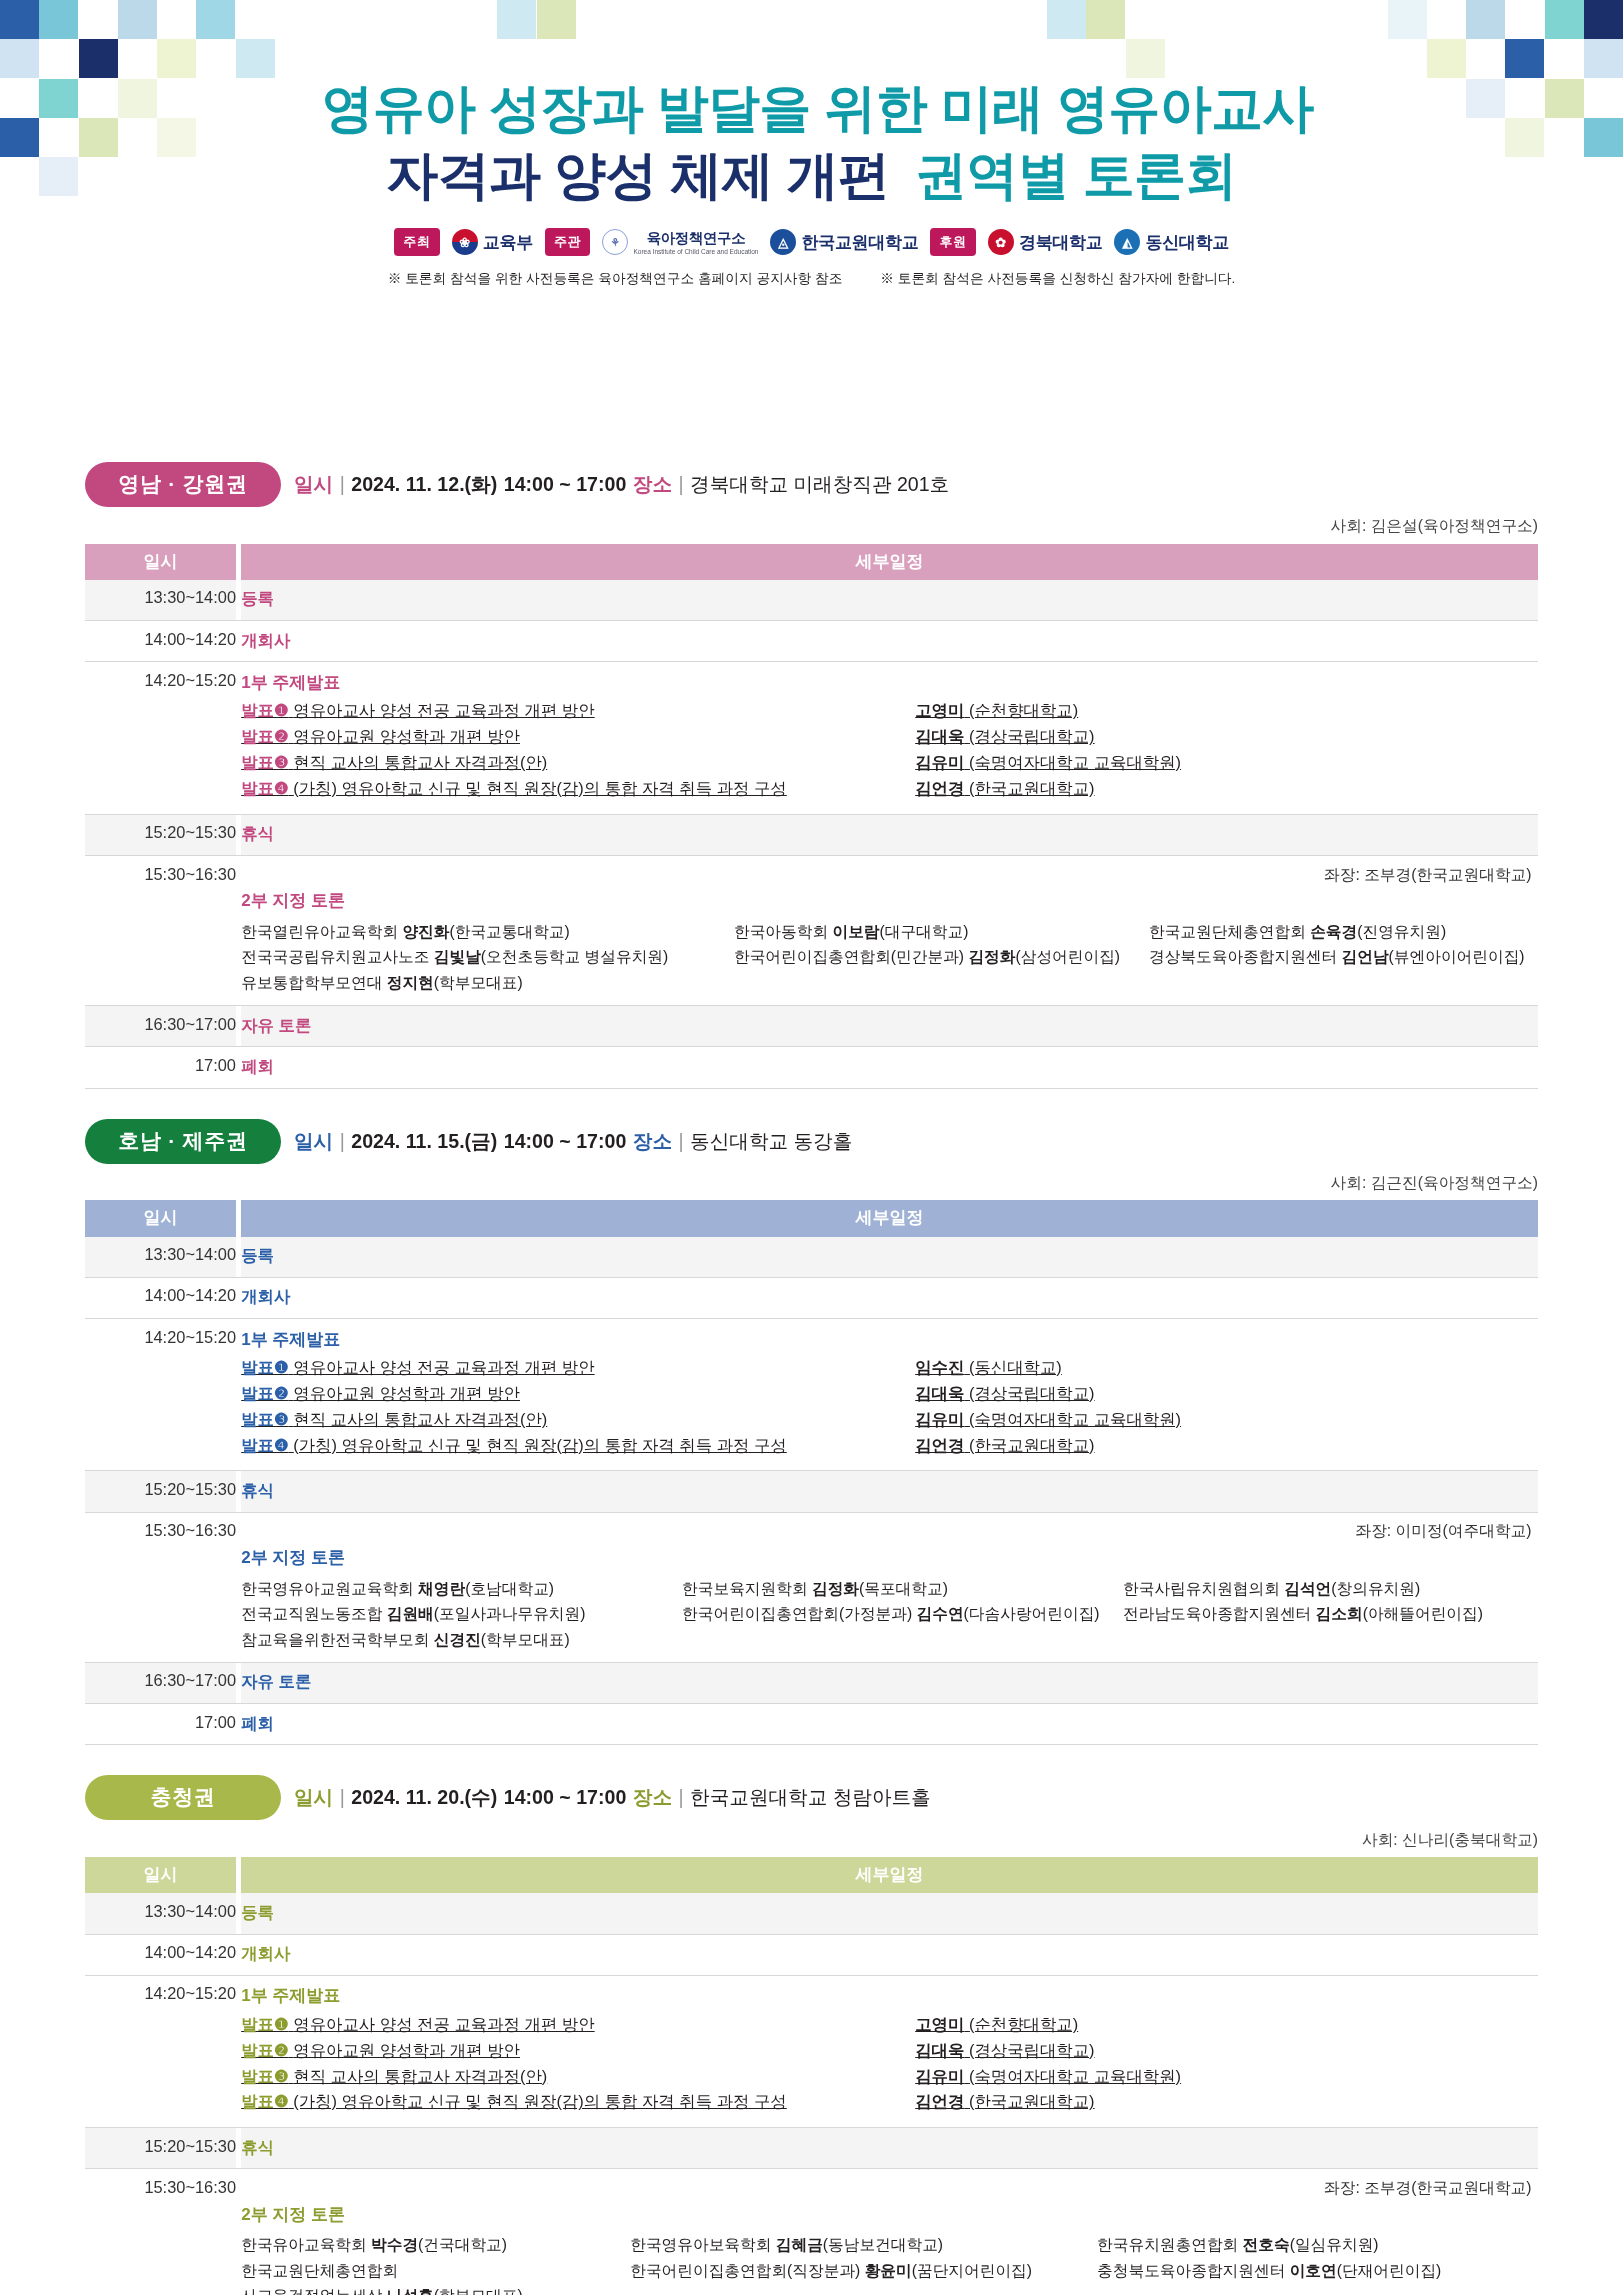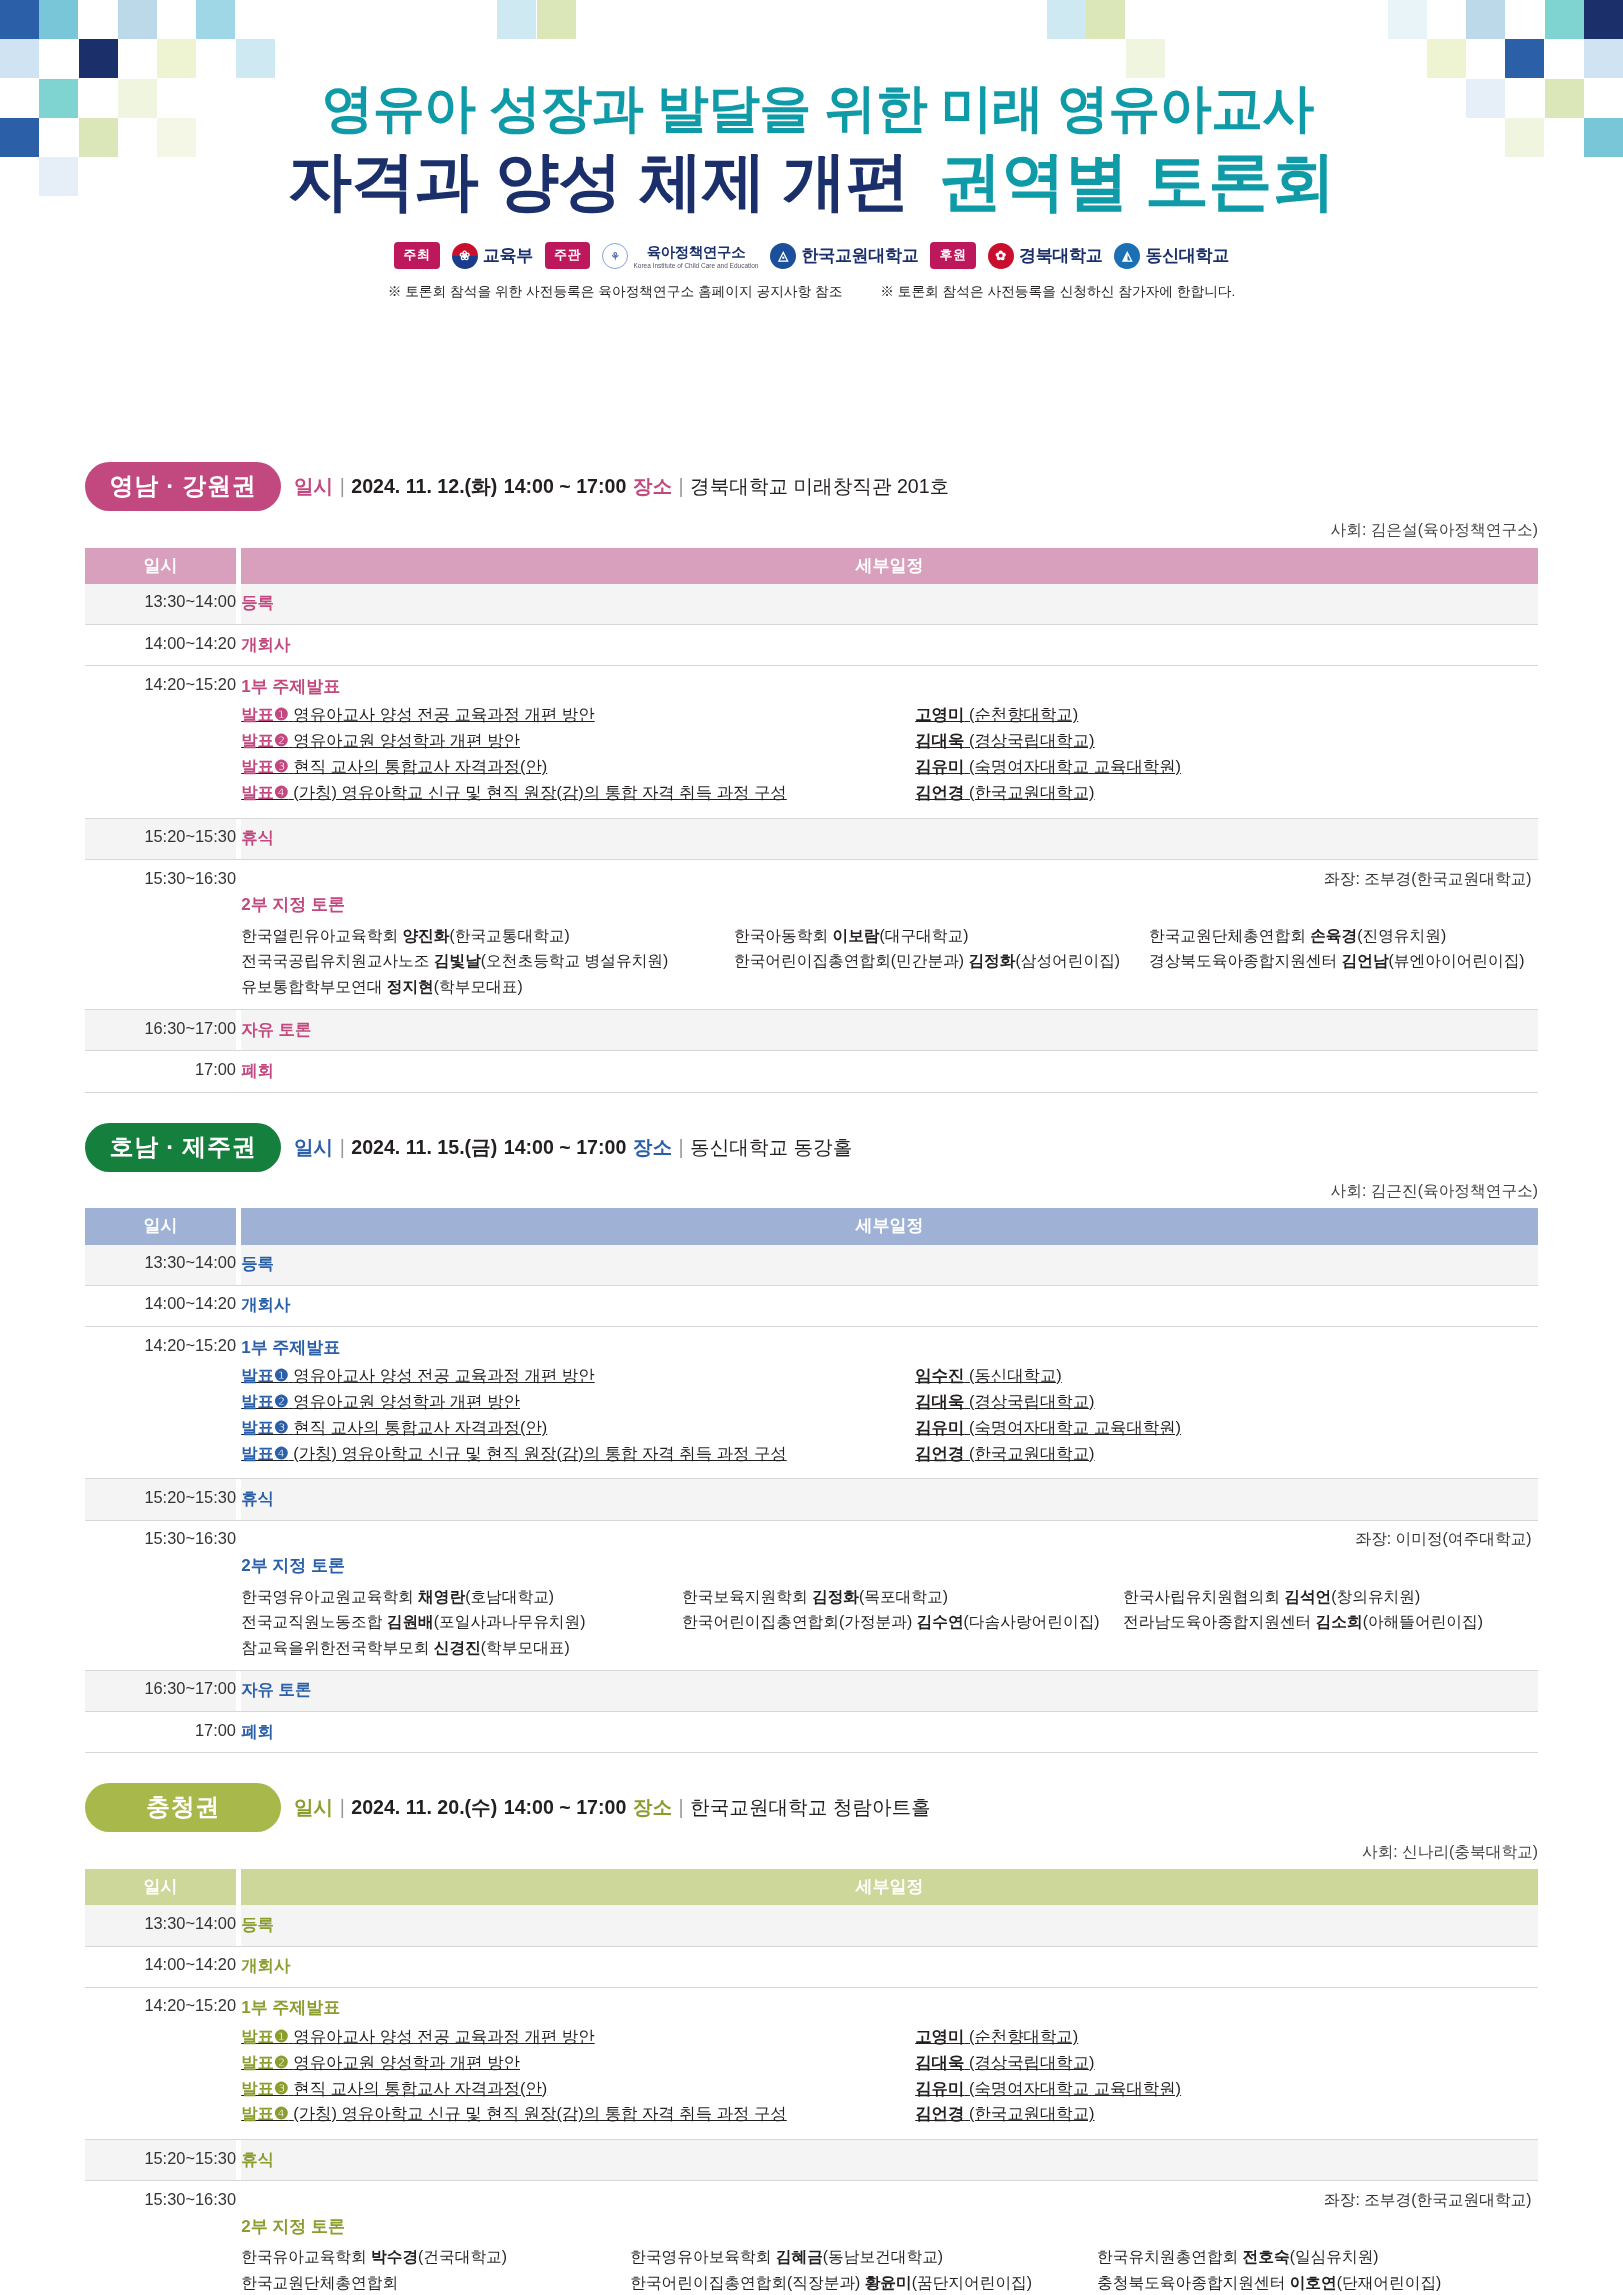--- a/index.html
+++ b/index.html
@@ -17,21 +17,21 @@
   .hero {
     position: relative;
     height: 432px;
     background: #ffffff;
     overflow: hidden;
   }
   .sq { position:absolute; }
   .hero-title-wrap { position: relative; z-index: 5; padding-top: 79px; text-align:center; }
   .t-line { font-weight: 800; letter-spacing: -0.7px; line-height: 1.12; }
   .t-line1 { font-size: 52px; }
-  .t-line2 { font-size: 64px; margin-top: 9.2px; }
+  .t-line2 { font-size: 52px; margin-top: 9.2px; }
   .c-teal { color:#0e9aa7;margin-left:12px; }
   .c-navy { color:#1b2f6b; }
 
   .org-row {
     display:flex; align-items:center; justify-content:center; gap: 11.8px;
     margin-top: 23.6px; z-index:5; position:relative;
   }
   .org-tag {
     background:#be185d; color:#fff; font-size:13px; font-weight:700;
     border-radius: 3.9px; padding: 4.6px 9.2px 5.2px; letter-spacing:0.7px;
@@ -54,21 +54,21 @@
   .notice-row {
     margin-top: 14px; text-align:center; font-size: 13.7px; color:#231f20; position:relative; z-index:5;
   }
   .notice-row span { margin: 0 17px; }
 
   
   .section { padding: 0 85px; margin-top: 30px; }
   .sec-head { display:flex; align-items:center; gap: 13px; }
   .pill {
     min-width: 196px; text-align:center;
-    color:#fff; font-size: 24px; font-weight:800; letter-spacing: 0.7px;
+    color:#fff; font-size: 21px; font-weight:800; letter-spacing: 0.7px;
     border-radius: 26px; padding: 7.9px 22px 9.2px;
   }
   .pill-a { background:#c2497f; }
   .pill-b { background:#15803d; }
   .pill-c { background:#a9b84a; }
   .meta { font-size: 19.6px; display:flex; align-items:center; gap: 6.5px; flex-wrap: wrap; }
   .meta .lbl { color:#c2497f; font-weight:800; }
   .meta .lbl.b { color:#2b5fa8; }
   .meta .lbl.c { color:#8d9c2e; }
   .meta .bar { color:#999; }

